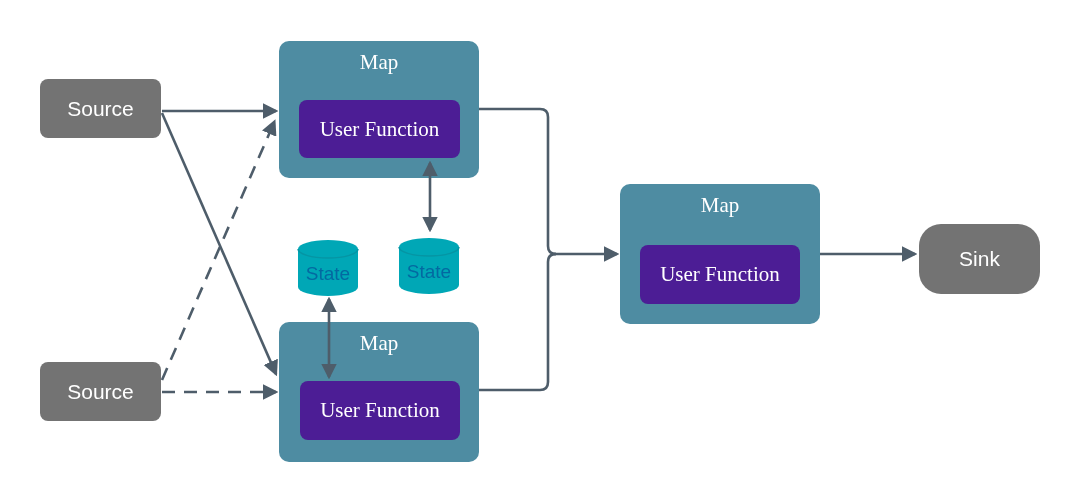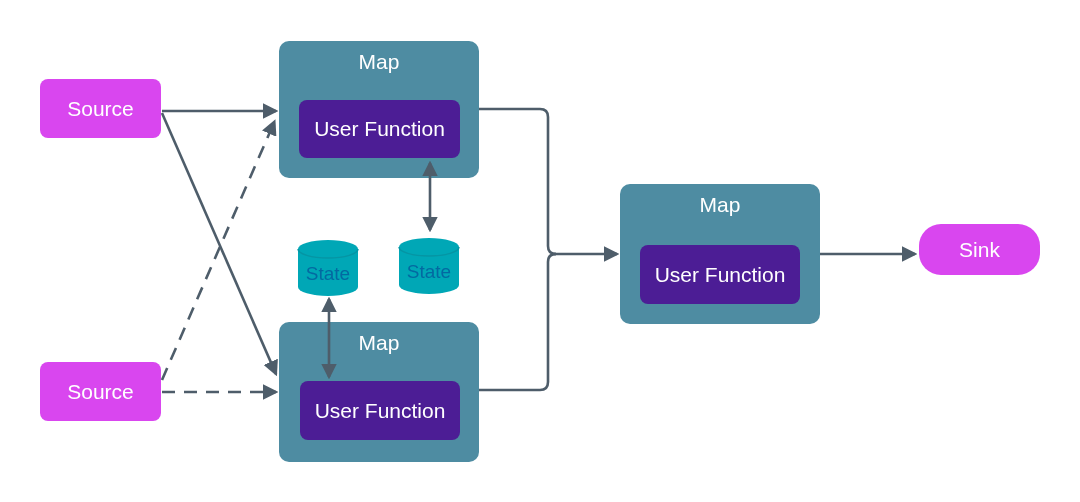--- a/index.html
+++ b/index.html
@@ -2,24 +2,24 @@
 <html><head>
 <meta charset="utf-8">
 <style>
   html,body{margin:0;padding:0;background:#ffffff;}
   .canvas{
     position:relative;width:1080px;height:502px;background:#ffffff;
     font-family:"Liberation Sans",sans-serif;overflow:hidden;
   }
   .node{position:absolute;box-sizing:border-box;color:#ffffff;}
   .dark{
-    background:#d946ef;border-radius:8px;
+    background:#737373;border-radius:8px;
     display:flex;align-items:center;justify-content:center;font-size:21px;
   }
-  .map{background:#4E8CA2;border-radius:10px;}
+  .map{background:#4E8CA2;border-radius:10px;font-family:Liberation Serif, serif;}
   .map-title{
     position:absolute;top:9px;left:0;right:0;text-align:center;
     font-size:21px;color:#ffffff;
   }
   .uf{
     position:absolute;background:#4c1d95;border-radius:8px;
     display:flex;align-items:center;justify-content:center;
     font-size:21px;color:#ffffff;
   }
   .state{position:absolute;width:62px;height:58px;}
@@ -57,21 +57,21 @@
     </div>
   </div>
 
   <div class="node map" style="left:620px;top:184px;width:200px;height:140px;">
     <div class="map-title">Map</div>
     <div class="uf" style="left:20px;top:61px;width:160px;height:59px;">
       <span>User Function</span>
     </div>
   </div>
 
-  <div class="node dark" style="left:919px;top:224px;width:121px;height:51px;border-radius:22px;">
+  <div class="node dark" style="left:919px;top:224px;width:121px;height:70px;border-radius:22px;">
     <span>Sink</span>
   </div>
 
   <div class="state" style="left:297px;top:239px;">
     <svg width="62" height="58" viewBox="0 0 62 58">
       <path d="M1,10 a30,9 0 0 1 60,0 V48 a30,9 0 0 1 -60,0 Z" fill="#00A7B6"></path>
       <path d="M1,10 a30,9 0 0 0 60,0" fill="none" stroke="#0595A4" stroke-width="1.5"></path>
     </svg>
     <div class="state-label">State</div>
   </div>

